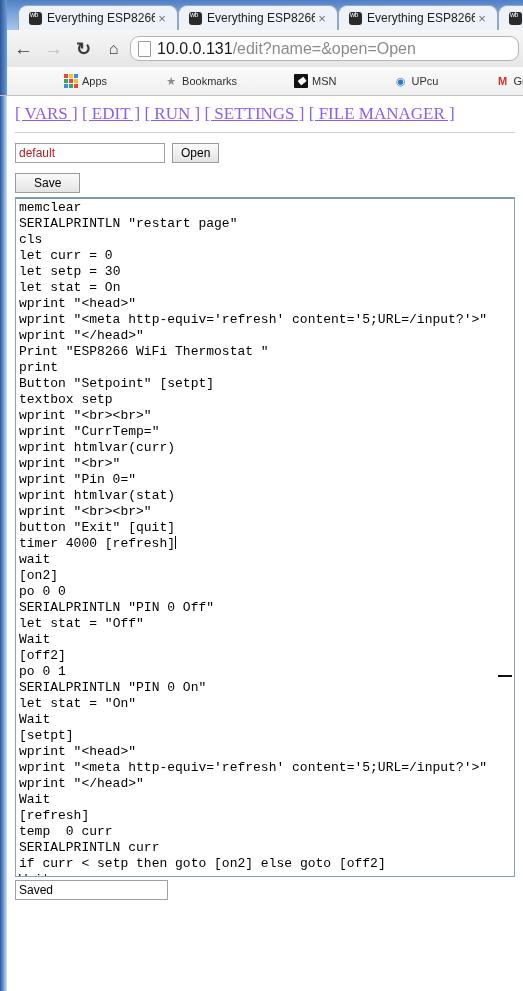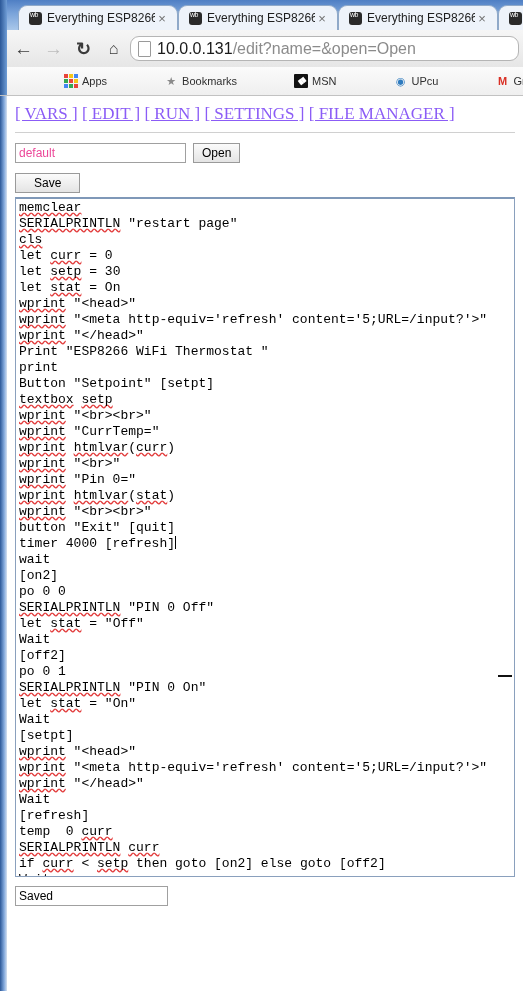--- a/index.html
+++ b/index.html
@@ -123,23 +123,23 @@
 
   .navlinks{
     margin:8px 0 0 8px;font-family:"Liberation Serif",serif;font-size:17px;
     color:#14146e;white-space:nowrap;letter-spacing:0px;
   }
   .navlinks a{color:#8b5cf6;text-decoration:underline;}
   .hrule{height:1px;background:#d0d0d0;margin:8px 8px 0 8px;}
 
   .openrow{margin:10px 0 0 8px;display:flex;align-items:center;}
   .openinput{
-    width:171px;height:20px;box-sizing:border-box;
+    width:150px;height:20px;box-sizing:border-box;
     border:1px solid #a0a0a0;background:#fff;
-    font-family:"Liberation Sans",sans-serif;font-size:12px;color:#ec4899;
+    font-family:"Liberation Sans",sans-serif;font-size:12px;color:#b91c1c;
     padding:1px 3px;outline:none;
   }
   .btn{
     height:20px;box-sizing:border-box;
     border:1px solid #9a9a9a;
     background:linear-gradient(to bottom,#fbfbfb,#e4e4e4);
     font-family:"Liberation Sans",sans-serif;font-size:12px;color:#000;
     padding:0 8px;cursor:default;
   }
   .btn.open{margin-left:7px;}
@@ -151,33 +151,32 @@
     border:1px solid #8aa0bd;border-top:2px solid #7f98b8;
     box-sizing:border-box;background:#fff;overflow:hidden;
   }
   .code{
     margin:0;padding:1px 0 0 3px;
     font-family:"Liberation Mono","DejaVu Sans Mono",monospace;
     font-size:13px;line-height:16px;color:#000;
     white-space:pre;
   }
   .code .sp{
-    text-decoration:underline;
     text-decoration-style:wavy;
     text-decoration-color:#e23b3b;
     text-decoration-skip-ink:none;
     text-align:center;
   }
   .caret{
     display:inline-block;width:1px;height:13px;background:#000;
     vertical-align:-2px;
   }
   .scrollmark{position:absolute;right:2px;top:476px;width:14px;height:2px;background:#111;}
 
-  .statusrow{margin:9px 0 0 8px;}
+  .statusrow{margin:3px 0 0 8px;}
   .statusinput{
     width:153px;height:20px;box-sizing:border-box;
     border:1px solid #a0a0a0;background:#fff;
     font-family:"Liberation Sans",sans-serif;font-size:12px;color:#000;
     padding:1px 3px;outline:none;
   }
 </style>
 </head>
 <body>
 

